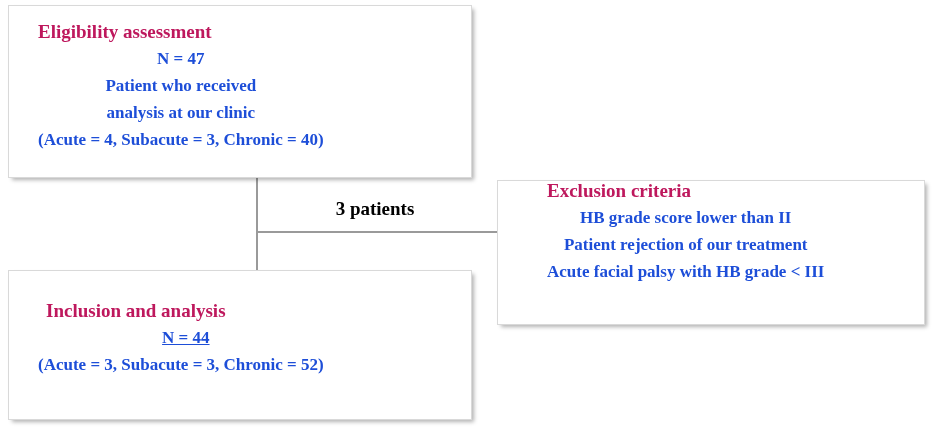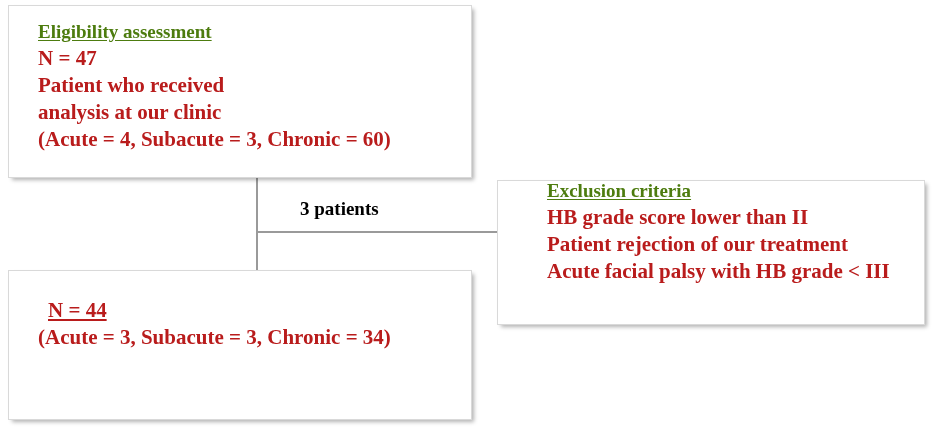--- a/index.html
+++ b/index.html
@@ -43,32 +43,32 @@
     width: 464px;
     height: 150px;
   }
 
   
   .textblock {
     position: absolute;
     white-space: nowrap;
   }
   .title {
-    color: #4d7c0f;
+    color: #be185d;
     font-weight: bold;
     font-size: 19px;
     line-height: 27px;
-    text-decoration: underline;
     text-underline-offset: 2px;
   }
   .line {
-    color: #b91c1c;
+    color: #1d4ed8;
     font-weight: bold;
-    font-size: 21px;
+    font-size: 17px;
     line-height: 27px;
+    text-align: center;
   }
 
   #text-eligibility {
     left: 30px;
     top: 18px;
   }
   #text-exclusion {
     left: 547px;
     top: 177px;
   }
@@ -99,20 +99,21 @@
     width: 242px;
     height: 2px;
   }
 
   
   #label-3-patients {
     position: absolute;
     left: 300px;
     top: 198px;
     width: 150px;
+    text-align: center;
     color: #000000;
     font-weight: bold;
     font-size: 19px;
     white-space: nowrap;
   }
 </style>
 </head>
 <body>
 
 <div id="canvas">
@@ -122,30 +123,31 @@
   <div class="connector" id="connector-horizontal"></div>
 
   <div id="label-3-patients">3 patients</div>
 
   <div class="box" id="box-eligibility"></div>
   <div class="textblock" id="text-eligibility">
     <div class="title indent-3">Eligibility assessment</div>
     <div class="line indent-3">N = 47</div>
     <div class="line indent-3">Patient who received</div>
     <div class="line indent-3">analysis at our clinic</div>
-    <div class="line indent-3">(Acute = 4, Subacute = 3, Chronic = 60)</div>
+    <div class="line indent-3">(Acute = 4, Subacute = 3, Chronic = 40)</div>
   </div>
 
   <div class="box" id="box-exclusion"></div>
   <div class="textblock" id="text-exclusion">
     <div class="title">Exclusion criteria</div>
     <div class="line">HB grade score lower than II</div>
     <div class="line">Patient rejection of our treatment</div>
     <div class="line">Acute facial palsy with HB grade &lt; III</div>
   </div>
 
   <div class="box" id="box-inclusion"></div>
   <div class="textblock" id="text-inclusion">
+    <div class="title indent-1">Inclusion and analysis</div>
     <div class="line indent-2">N = 44</div>
-    <div class="line indent-3">(Acute = 3, Subacute = 3, Chronic = 34)</div>
+    <div class="line indent-3">(Acute = 3, Subacute = 3, Chronic = 52)</div>
   </div>
 
 </div>
 
 </body></html>

